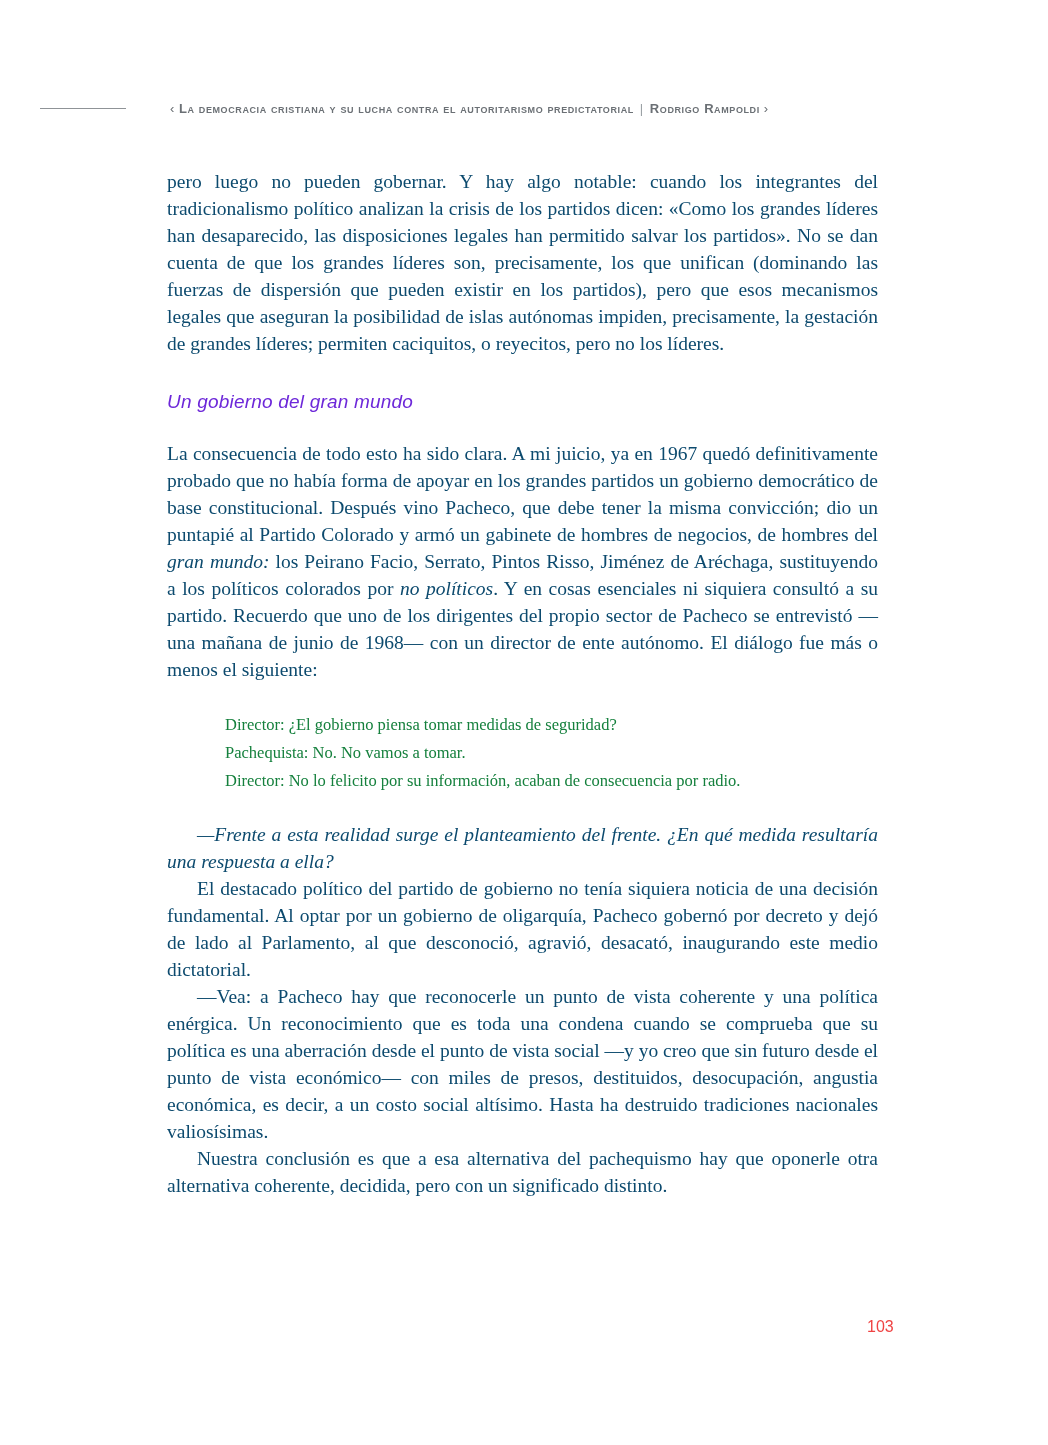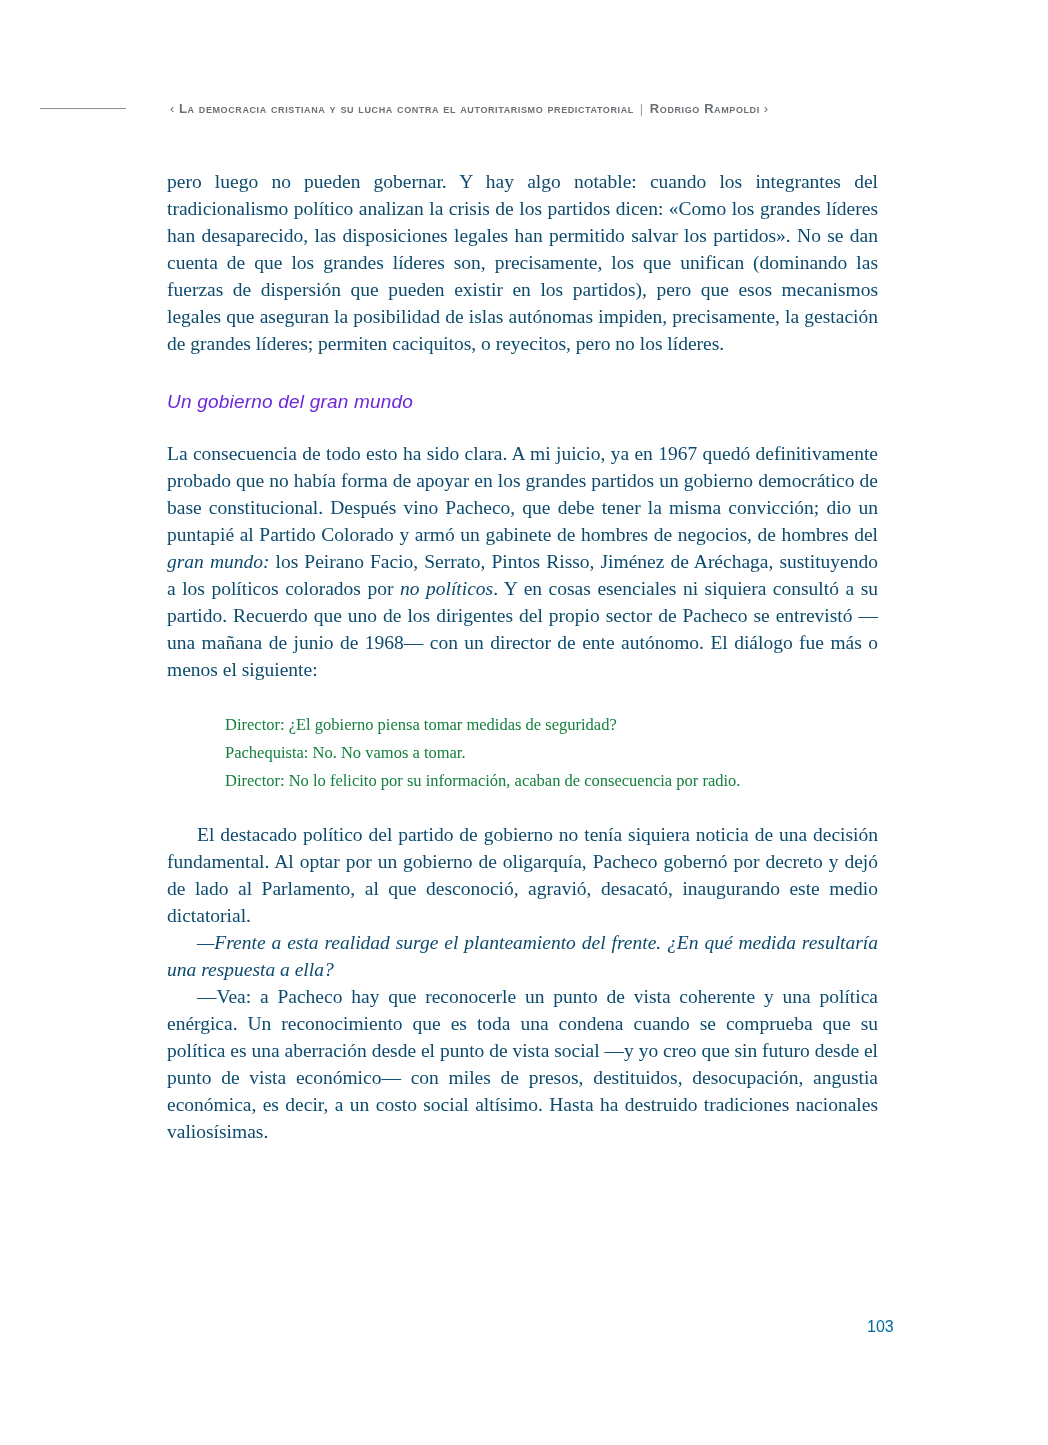--- a/index.html
+++ b/index.html
@@ -97,21 +97,21 @@
 
   .indent { text-indent: 30px; }
   .italic-para { font-style: italic; }
 
   .page-number {
     position: absolute;
     top: 1318px;
     left: 867px;
     font-family: "Liberation Sans", sans-serif;
     font-size: 16px;
-    color: #0369a1;
+    color: #ef4444;
   }
 </style>
 </head>
 <body>
 
 <div class="page">
 
   <div class="running-header">
     <span class="header-rule"></span>
     <span class="header-text"><span class="mark">‹</span><span>La democracia cristiana y su lucha contra el autoritarismo predictatorial</span><span class="sep">|</span><span>Rodrigo Rampoldi</span><span class="mark">›</span></span>
@@ -124,24 +124,25 @@
     <h2 class="section-heading">Un gobierno del gran mundo</h2>
 
     <p class="para"><span>La consecuencia de todo esto ha sido clara. A mi juicio, ya en 1967 quedó definitivamente probado que no había forma de apoyar en los grandes partidos un gobierno democrático de base constitucional. Después vino Pacheco, que debe tener la misma convicción; dio un puntapié al Partido Colorado y armó un gabinete de hombres de negocios, de hombres del </span><em>gran mundo:</em><span> los Peirano Facio, Serrato, Pintos Risso, Jiménez de Aréchaga, sustituyendo a los políticos colorados por </span><em>no políticos</em><span>. Y en cosas esenciales ni siquiera consultó a su partido. Recuerdo que uno de los dirigentes del propio sector de Pacheco se entrevistó —una mañana de junio de 1968— con un director de ente autónomo. El diálogo fue más o menos el siguiente:</span></p>
 
     <div class="dialogue">
       <p class="dialogue-line">Director: ¿El gobierno piensa tomar medidas de seguridad?</p>
       <p class="dialogue-line">Pachequista: No. No vamos a tomar.</p>
       <p class="dialogue-line">Director: No lo felicito por su información, acaban de consecuencia por radio.</p>
     </div>
 
+    <p class="para indent italic-para">—Frente a esta realidad surge el planteamiento del frente. ¿En qué medida resultaría una respuesta a ella?</p>
+
     <p class="para indent">El destacado político del partido de gobierno no tenía siquiera noticia de una decisión fundamental. Al optar por un gobierno de oligarquía, Pacheco gobernó por decreto y dejó de lado al Parlamento, al que desconoció, agravió, desacató, inaugurando este medio dictatorial.</p>
-
-    <p class="para indent italic-para">—Frente a esta realidad surge el planteamiento del frente. ¿En qué medida resultaría una respuesta a ella?</p>
 
     <p class="para indent">—Vea: a Pacheco hay que reconocerle un punto de vista coherente y una política enérgica. Un reconocimiento que es toda una condena cuando se comprueba que su política es una aberración desde el punto de vista social —y yo creo que sin futuro desde el punto de vista económico— con miles de presos, destituidos, desocupación, angustia económica, es decir, a un costo social altísimo. Hasta ha destruido tradiciones nacionales valiosísimas.</p>
 
+    <p class="para indent">Nuestra conclusión es que a esa alternativa del pachequismo hay que oponerle otra alternativa coherente, decidida, pero con un significado distinto.</p>
 
   </main>
 
   <span class="page-number">103</span>
 
 </div>
 
 </body></html>

